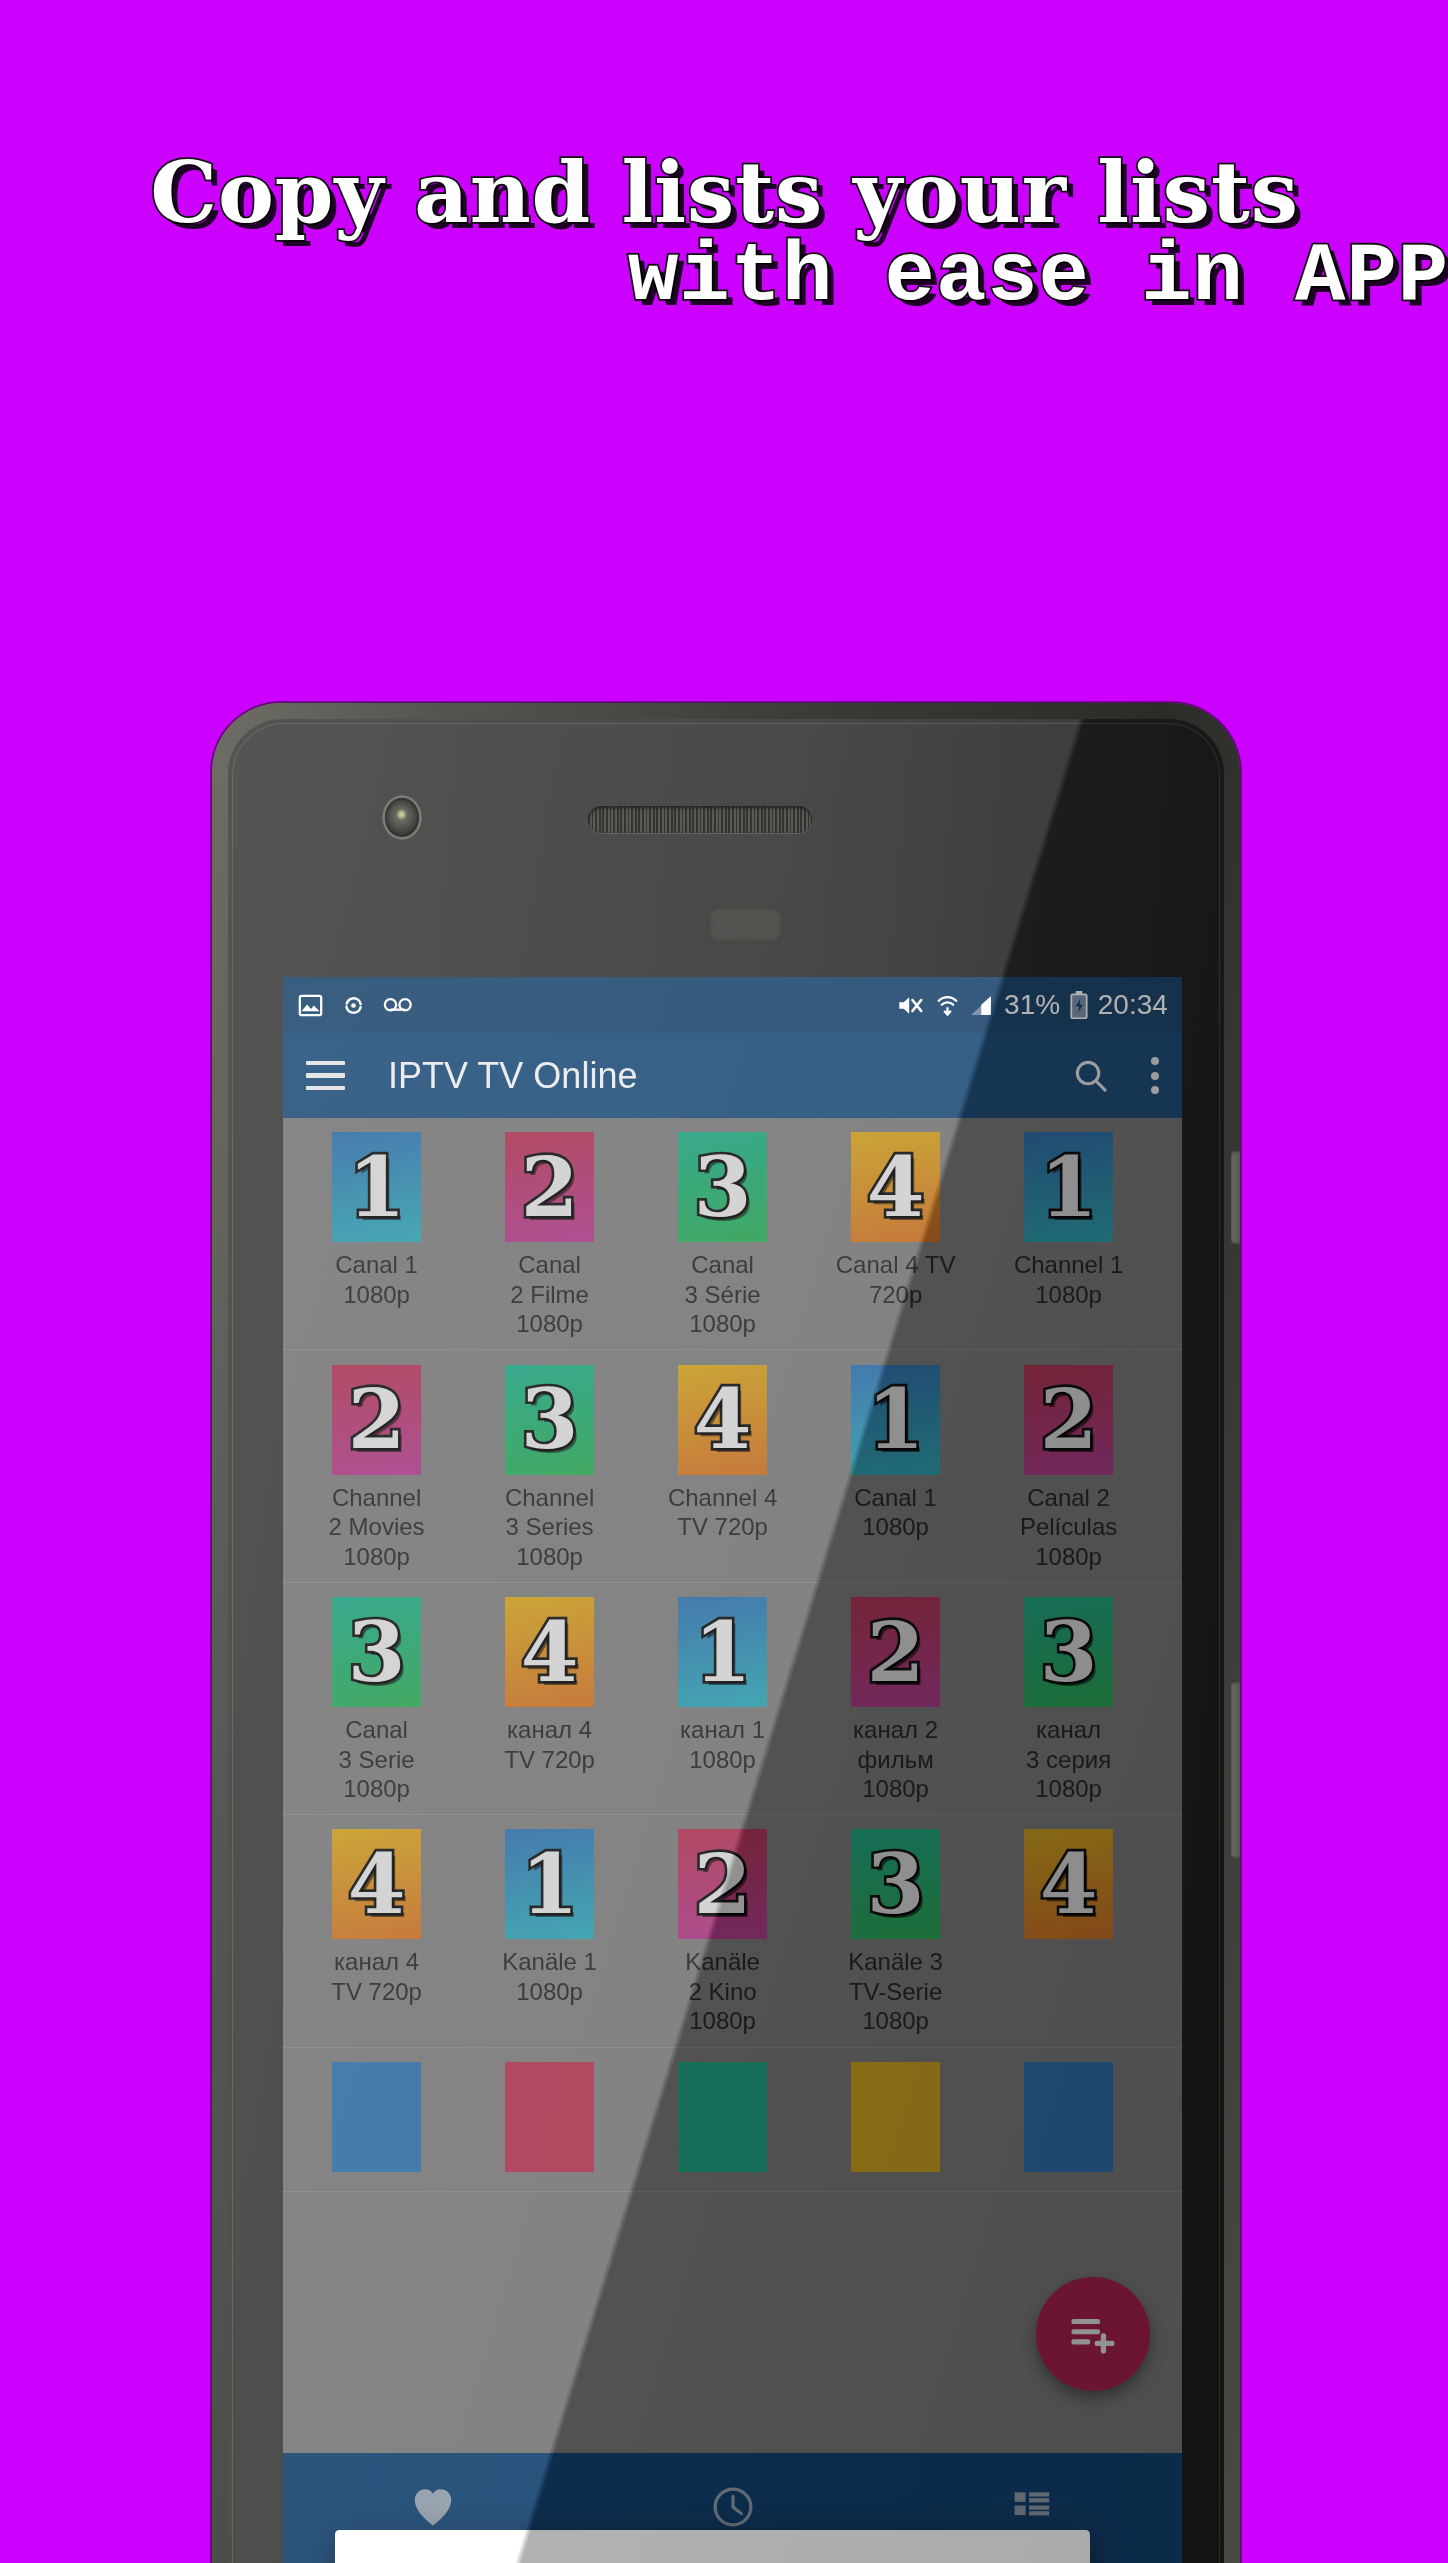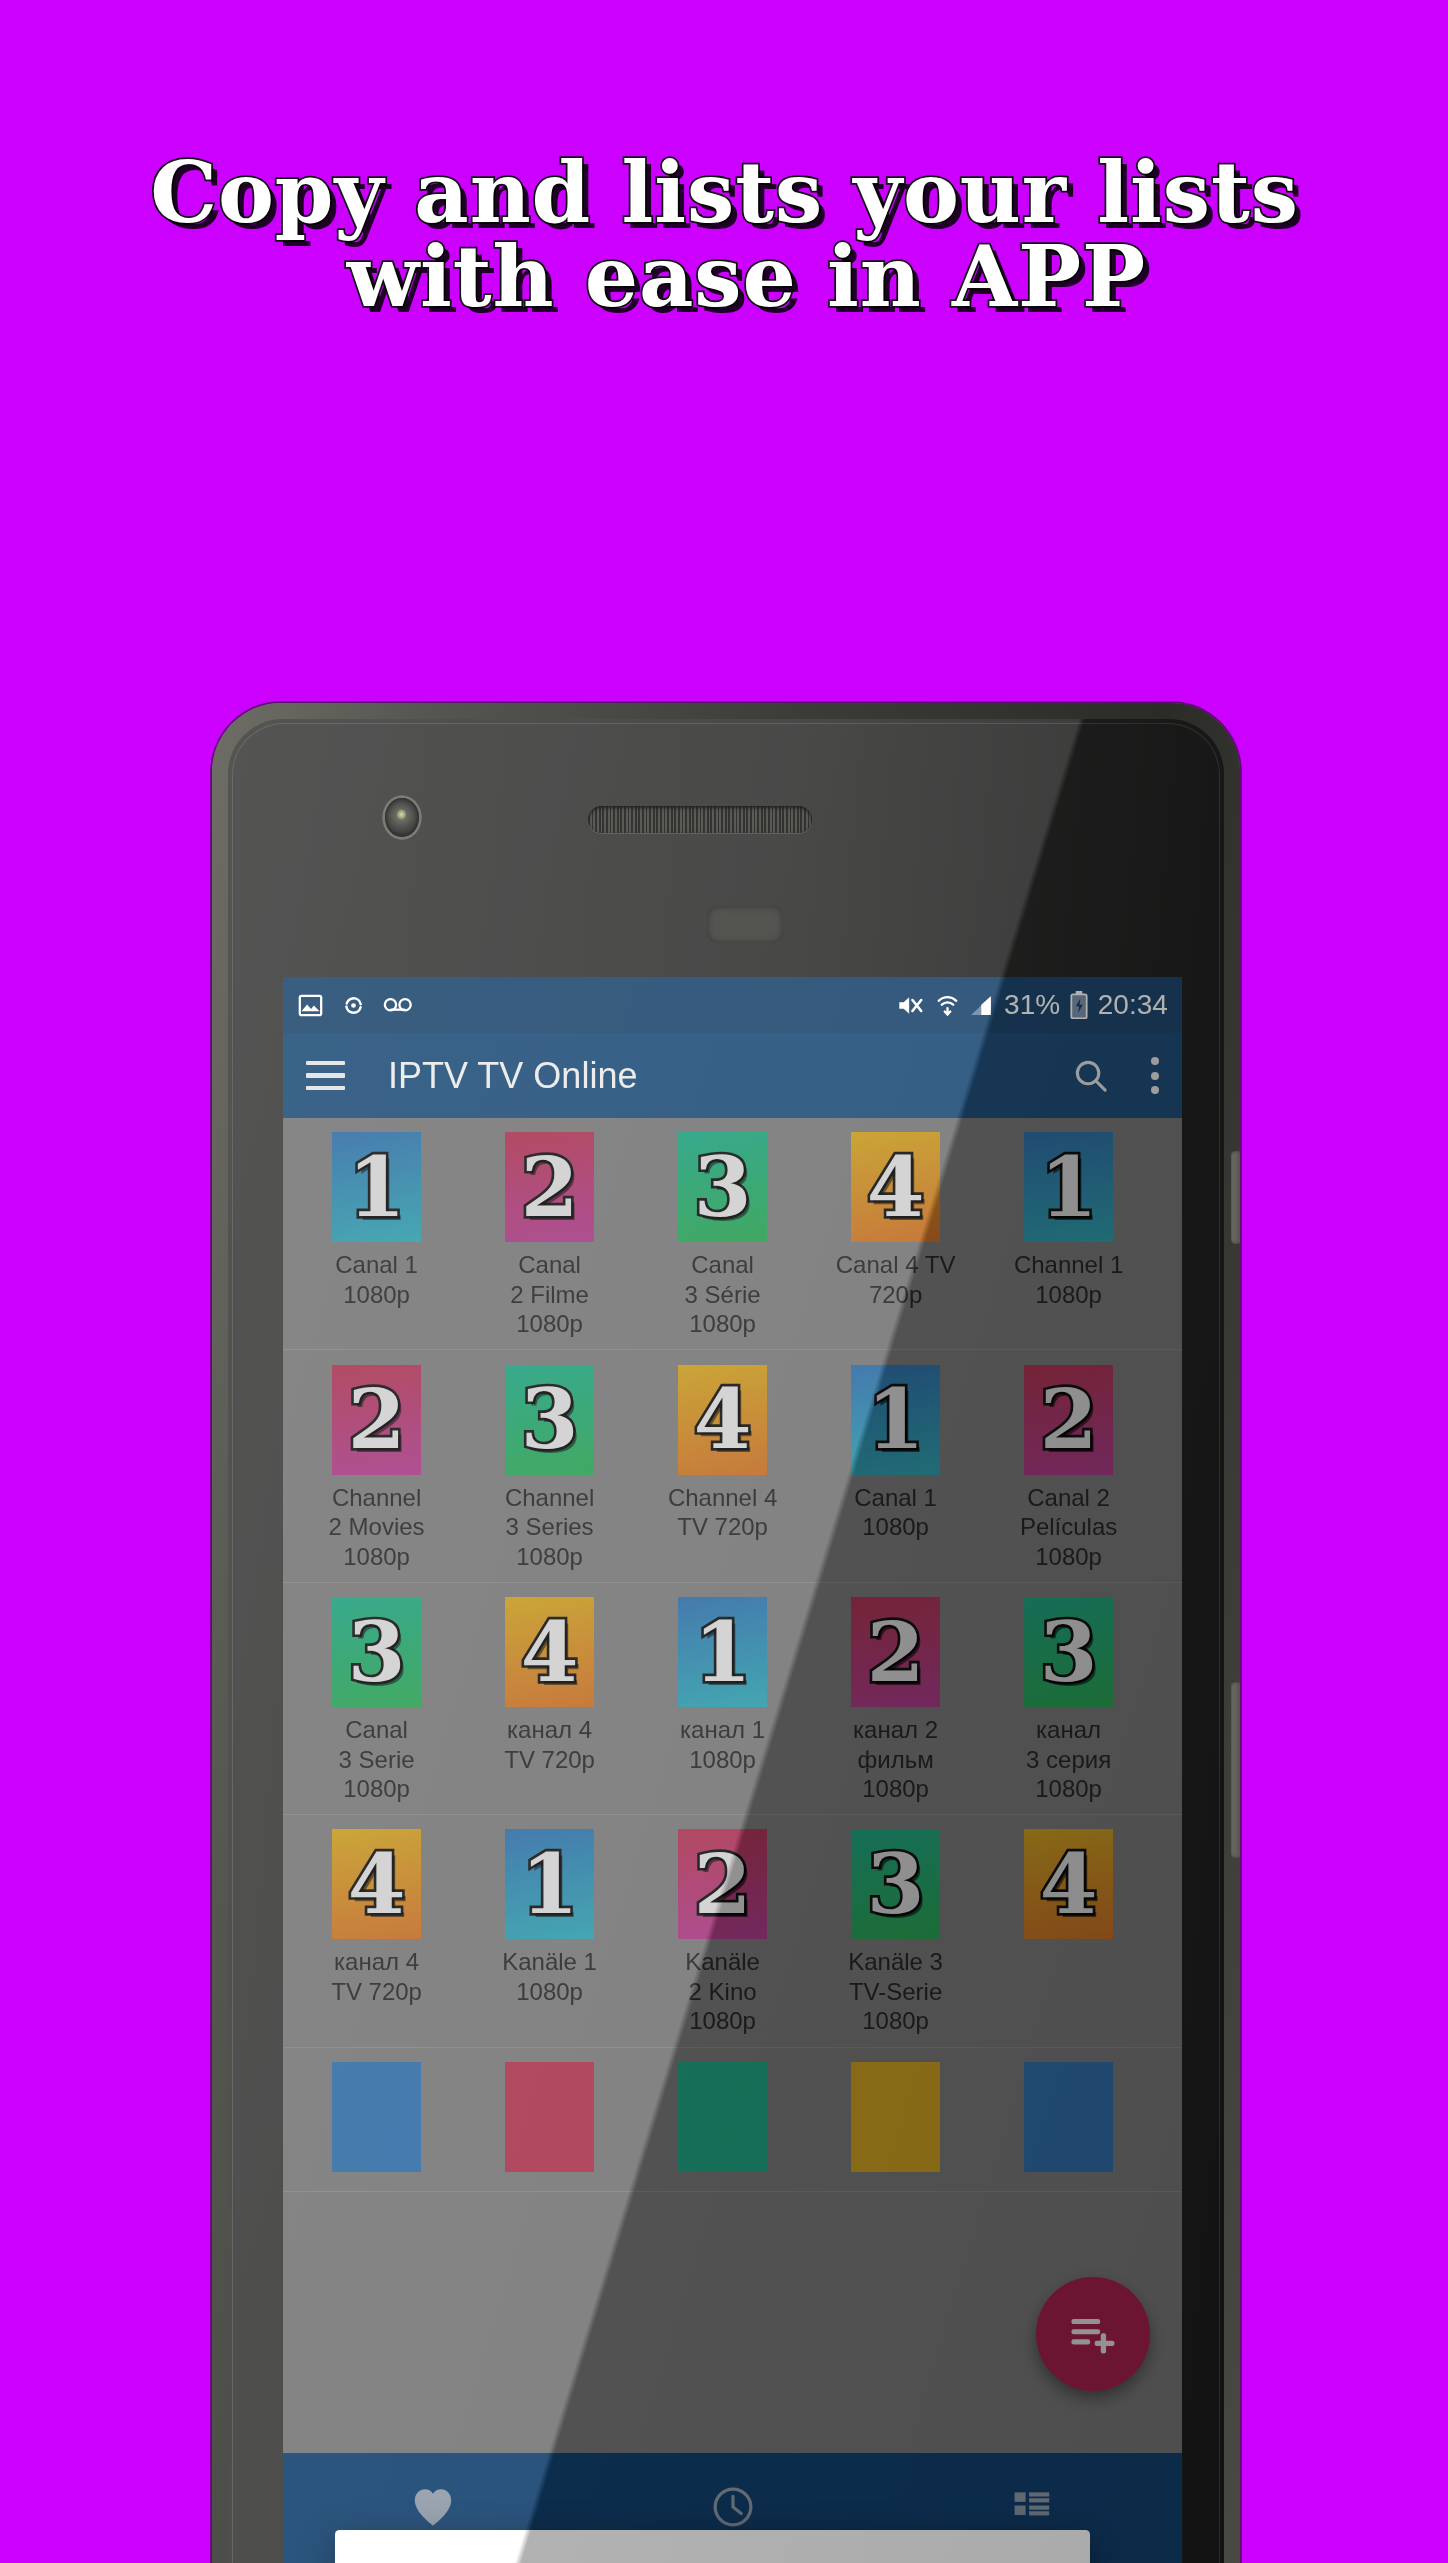--- a/index.html
+++ b/index.html
@@ -17,21 +17,21 @@
     font-size:84px;
     line-height:1.0;
     color:#ffffff;
     letter-spacing:0.9px;
     -webkit-text-stroke:3.6px #111;
     paint-order:stroke fill;
     text-shadow:6.2px 6.2px 0 rgba(0,0,0,0.85);
   }
   .headline .l{display:block;white-space:nowrap;}
   .l1{text-align:center;}
-  .l2{text-align:center;padding-left:44px;}
+  .l2{text-align:right;padding-left:44px;font-family:Liberation Mono, monospace;}
   .l3{text-align:center;padding-left:53px;}
 
   
   .phone{
     position:absolute;left:212px;top:703px;
     width:1028px;height:1887px;
     border-radius:69px 69px 0 0;
     background:linear-gradient(100deg,#6e6e66 0%,#565651 16%,#3a3a36 45%,#2b2b28 70%,#4a4a45 100%);
     box-shadow:0 0 0 1.8px rgba(20,20,18,.6);
     overflow:hidden;

